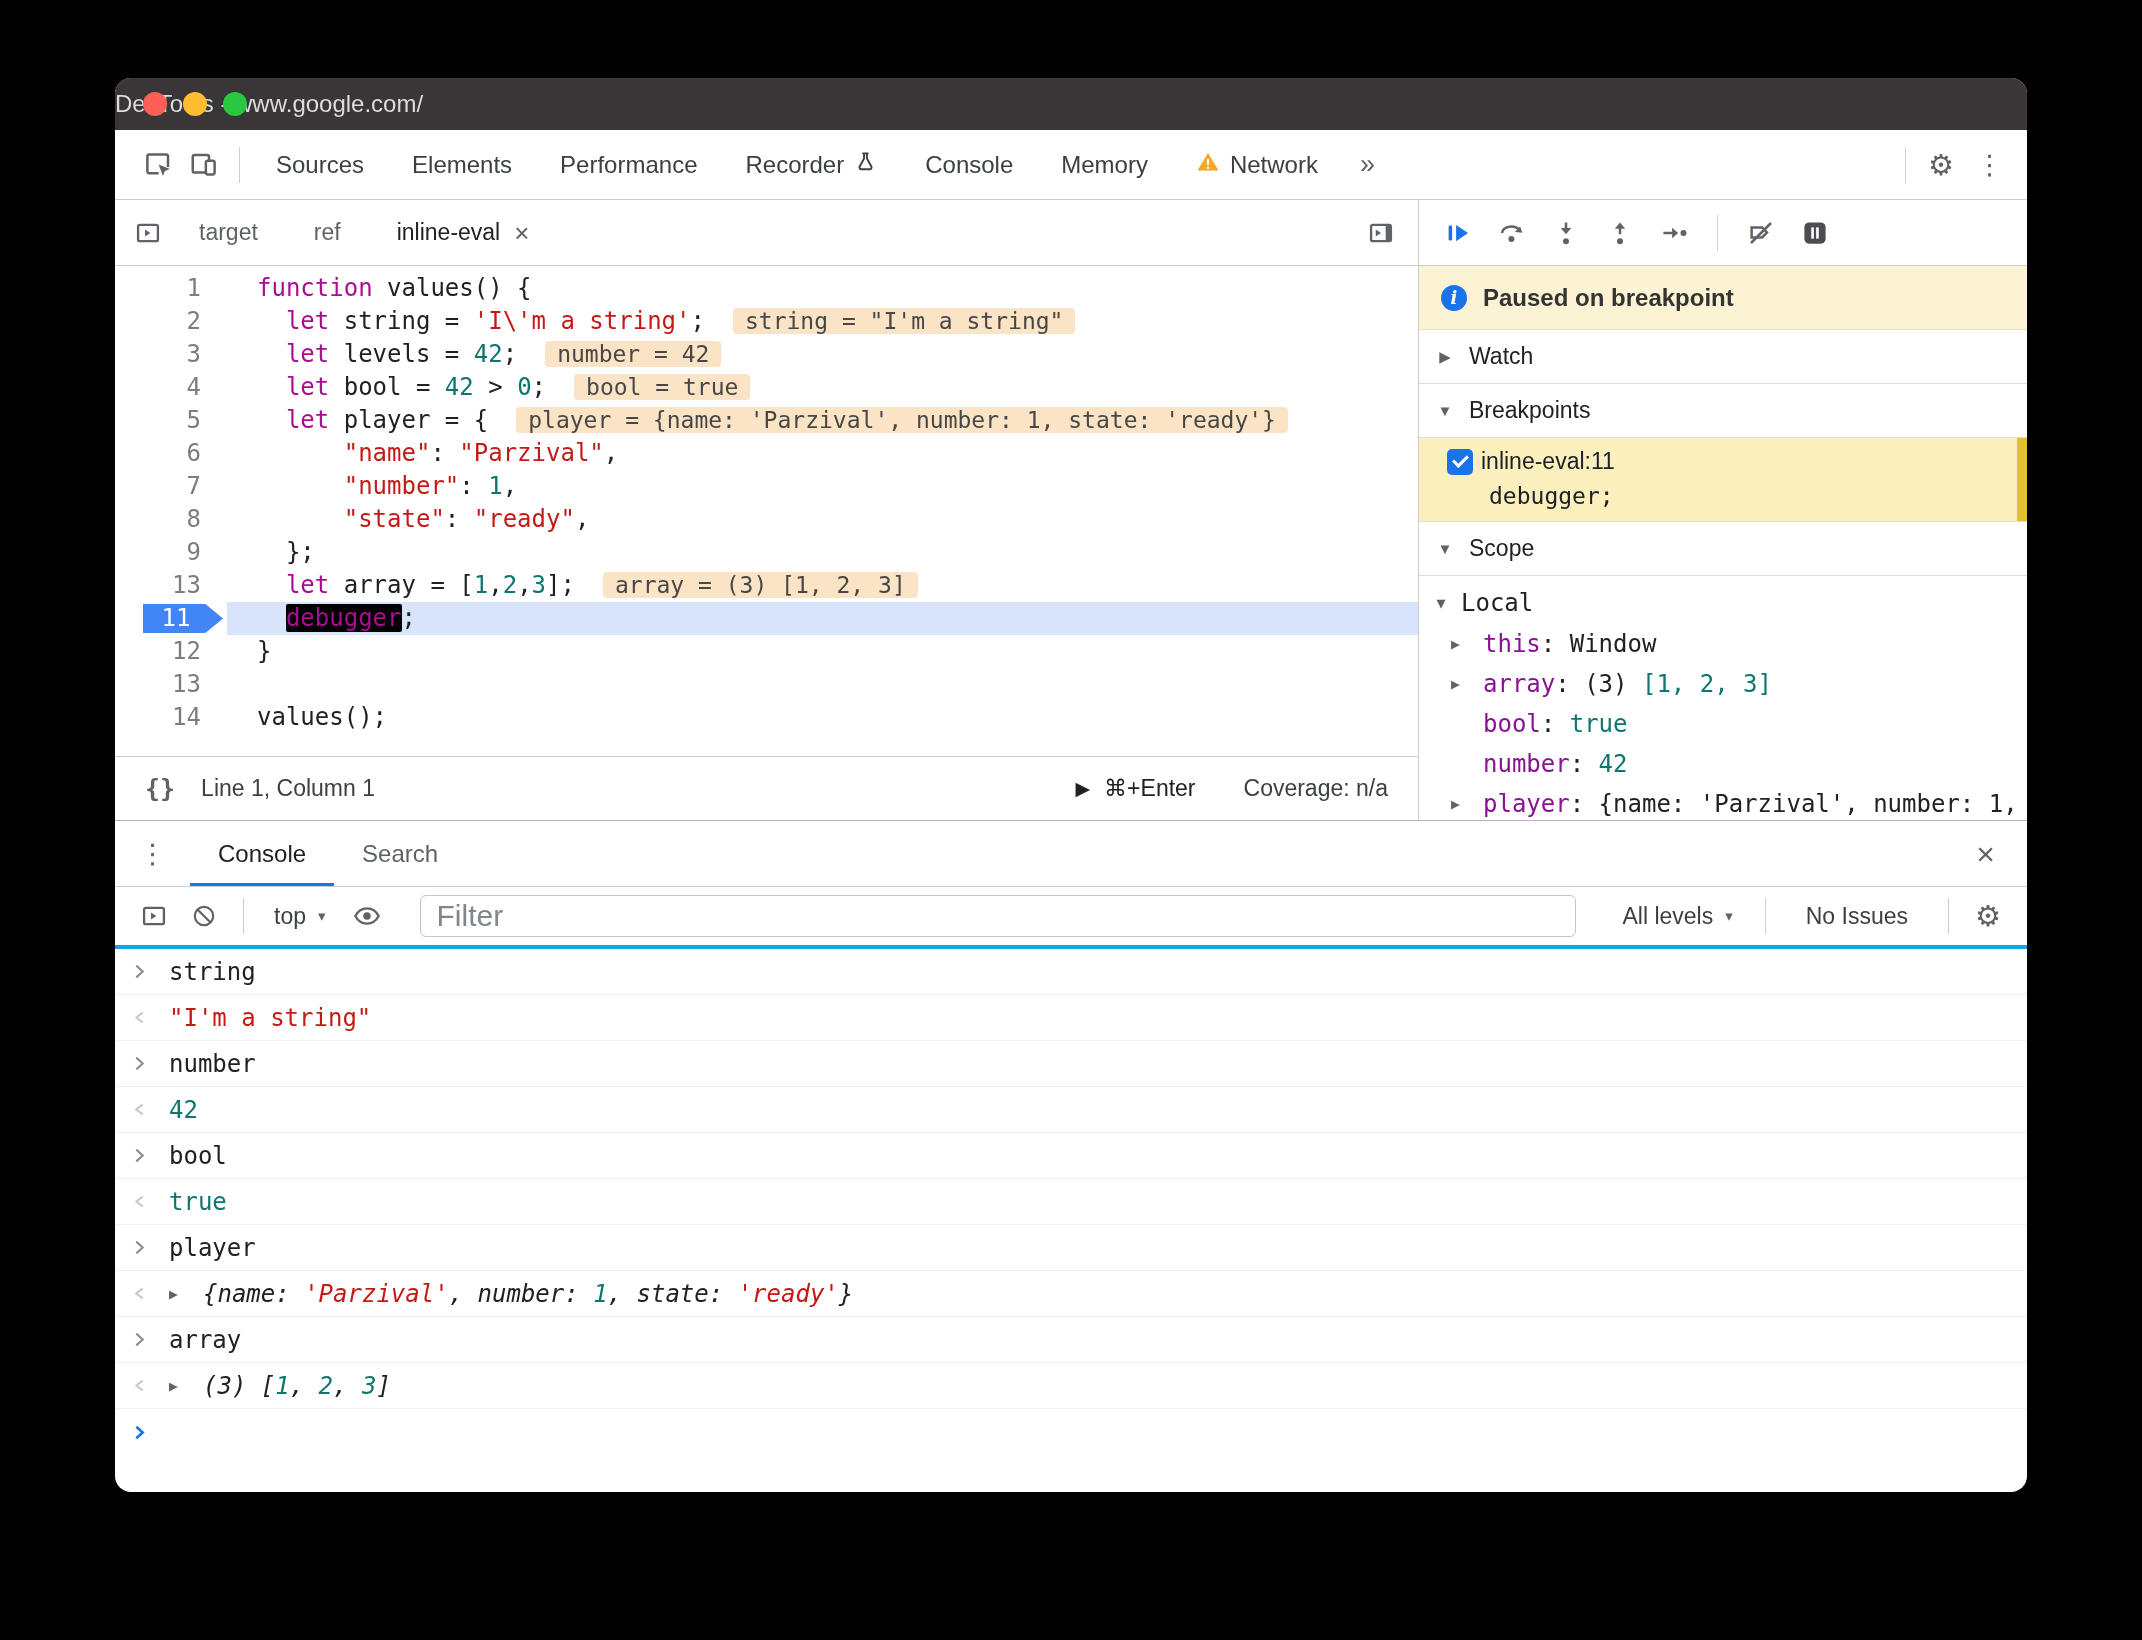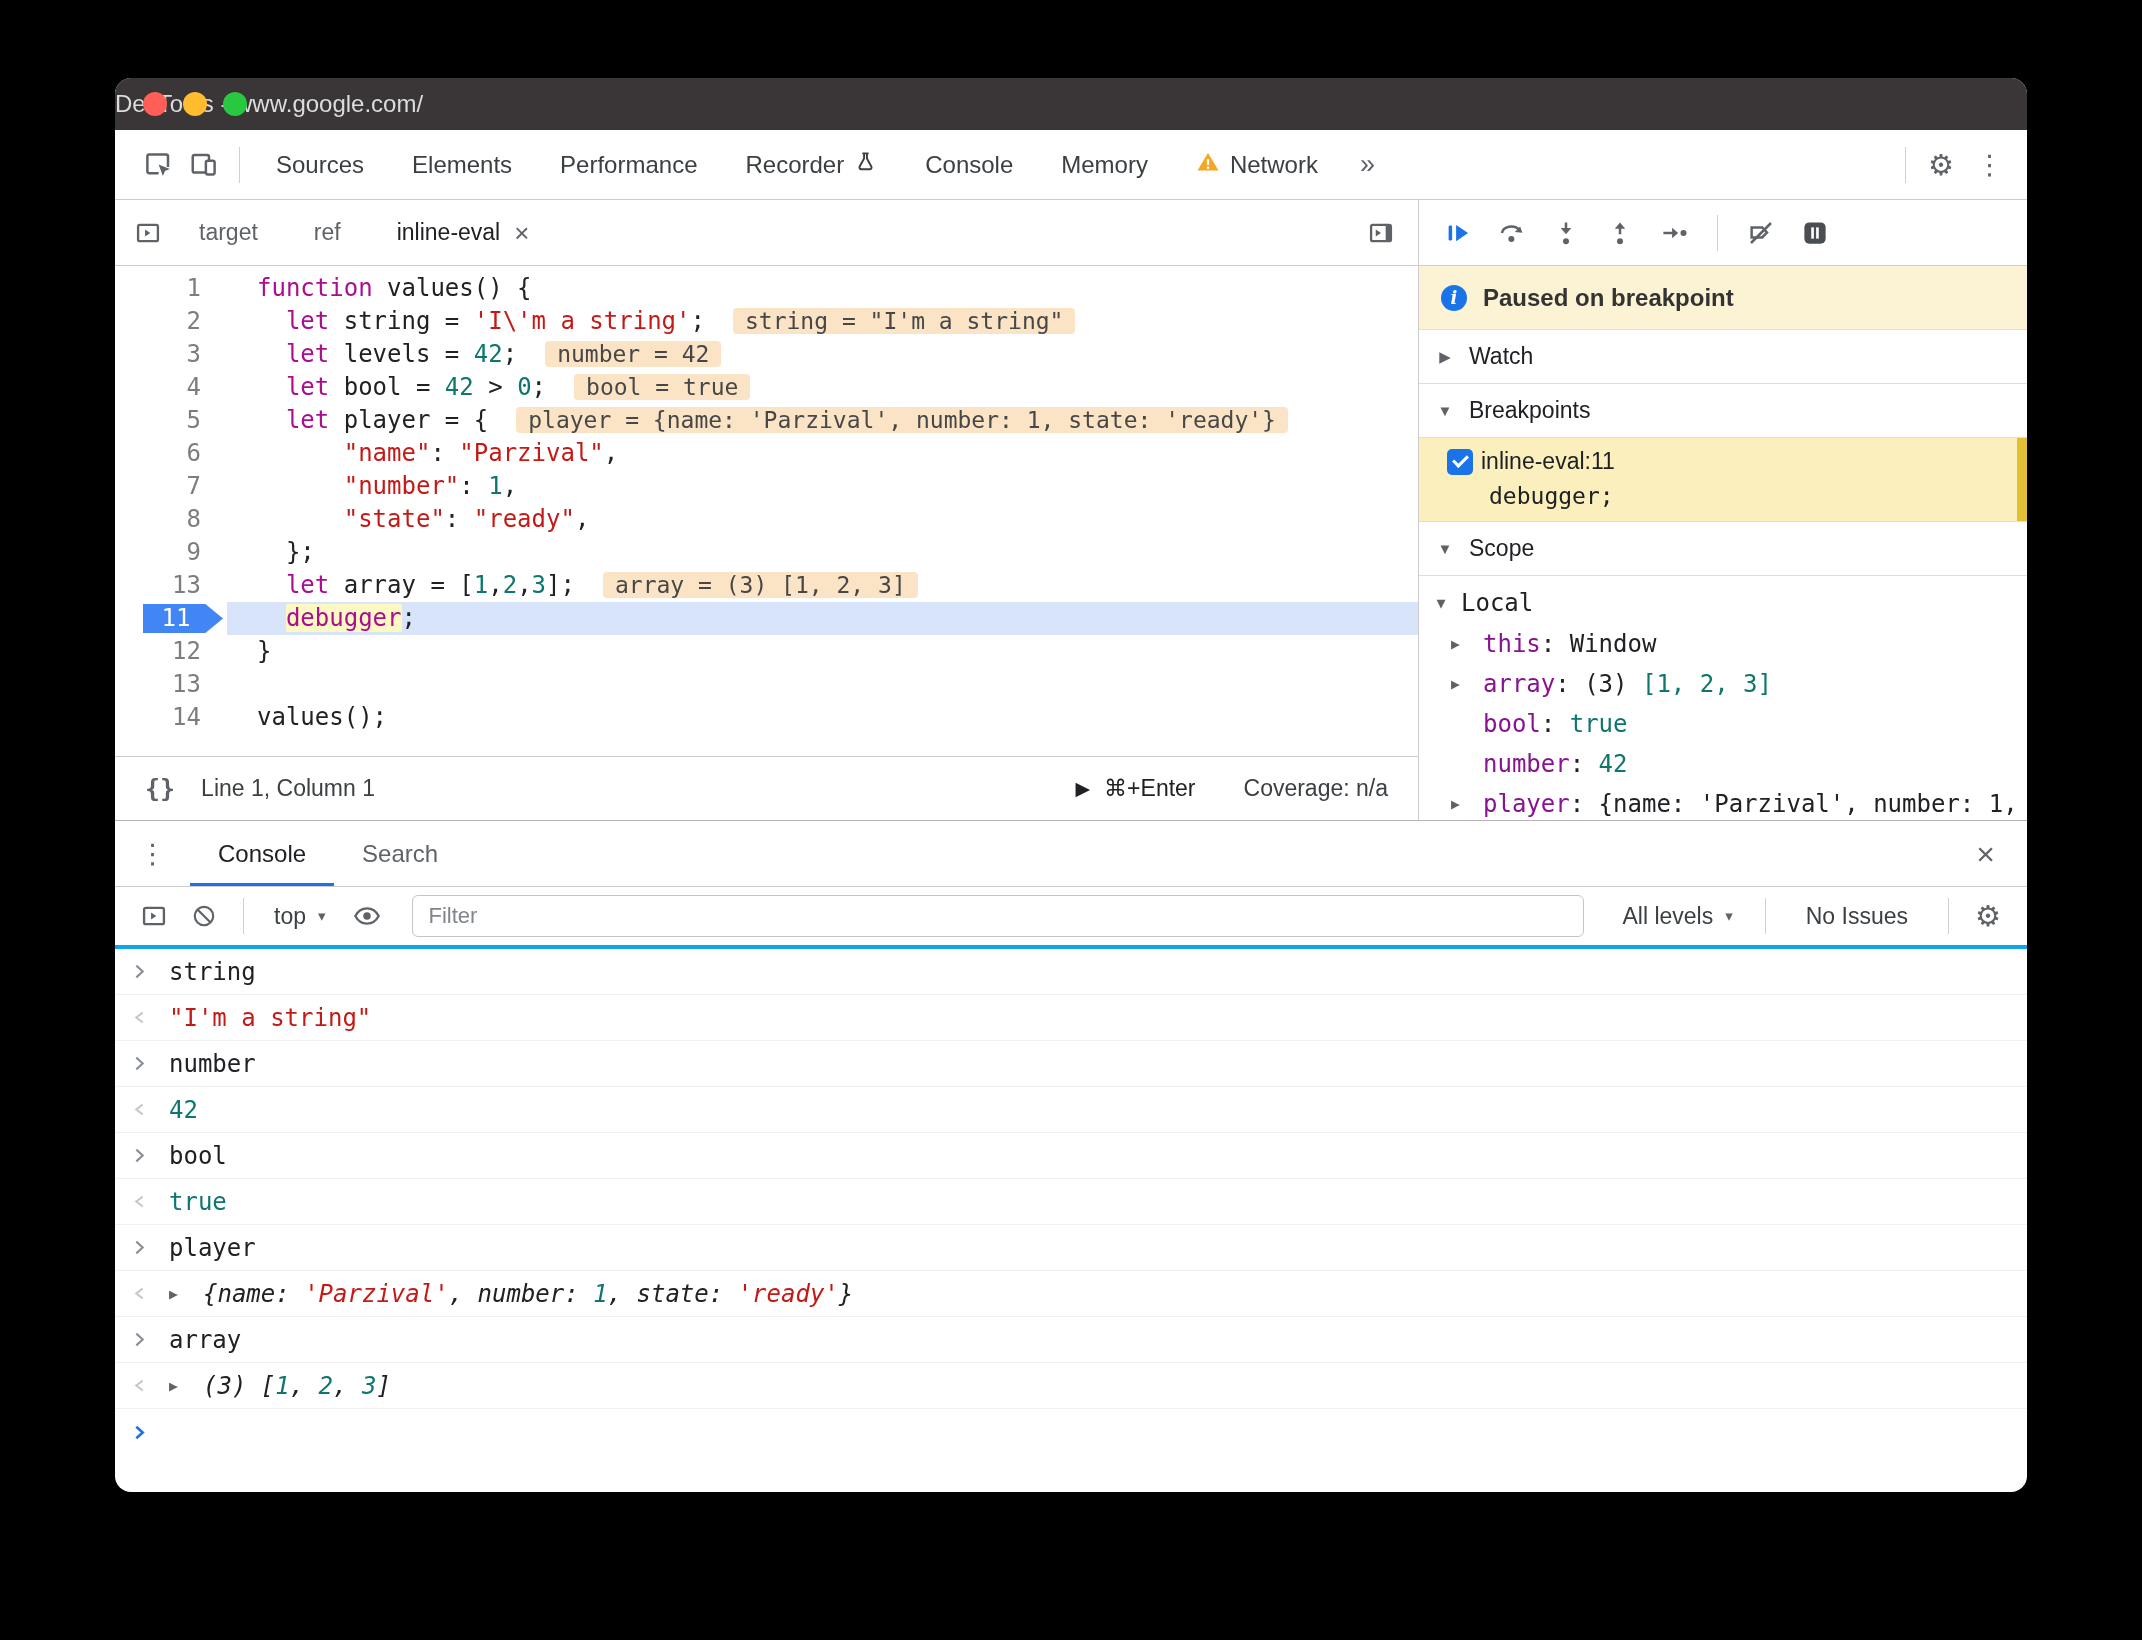--- a/index.html
+++ b/index.html
@@ -33,21 +33,21 @@
 .ftab-close{color:#5f6368;font-size:26px;line-height:1}
 .edge-btn{margin-left:auto;margin-right:14px}
 
 .editor{flex:1;overflow:hidden;padding-top:6px;font-family:"DejaVu Sans Mono",monospace;font-size:24px}
 .code-row{display:flex;height:33px;line-height:33px}
 .gutter{width:112px;flex:none;text-align:right;padding-right:26px;color:#7d7d7d;position:relative}
 .code-cell{flex:1;white-space:pre;padding-left:30px}
 .code-row.paused .code-cell{background:#d7e4fa}
 .exec-tag{position:absolute;left:28px;right:4px;top:2px;bottom:2px;background:#4285f4;color:#fff;clip-path:polygon(0 0,78% 0,100% 50%,78% 100%,0 100%);text-align:center;padding-right:14px;line-height:29px}
 .tok.kw{color:#aa0d91}.tok.str{color:#c41a16}.tok.num{color:#0f766e}.tok.pl{color:#202124}
-.tok.hl{background:#fef9c3;border-radius:2px}
+.tok.hl{background:#000000;border-radius:2px}
 .hint{background:#fbe3c5;color:#474747;border-radius:4px;padding:0 12px;margin-left:28px;font-size:23px}
 
 .status-bar{height:64px;border-top:1px solid #ccc;display:flex;align-items:center;flex:none;font-size:23px;color:#3c4043;padding:0 30px;gap:26px}
 .braces{font-family:"DejaVu Sans Mono",monospace;color:#5f6368;font-size:25px;font-weight:700}
 .status-right{margin-left:auto;display:flex;align-items:center;gap:48px}
 .run-hint{display:flex;align-items:center;gap:14px;color:#202124}
 .play-glyph{font-size:19px;color:#202124}
 
 .right-pane{flex:1;display:flex;flex-direction:column;overflow:hidden}
 .debug-toolbar{height:66px;flex:none;border-bottom:1px solid #ccc;display:flex;align-items:center;gap:8px;padding-left:16px}
@@ -72,21 +72,21 @@
 .drawer{flex:1;border-top:1px solid #b5b5b5;display:flex;flex-direction:column;overflow:hidden}
 .drawer-tabs{height:66px;flex:none;border-bottom:1px solid #ccc;display:flex;align-items:center}
 .drawer-kebab{padding:0 24px;font-size:27px;color:#5f6368}
 .dtab{height:100%;display:flex;align-items:center;padding:0 28px;font-size:24px;color:#5f6368;position:relative}
 .dtab.active{color:#202124}
 .dtab.active::after{content:"";position:absolute;left:0;right:0;bottom:0;height:3px;background:#1a73e8}
 .drawer-close{margin-left:auto;padding-right:32px;font-size:32px;color:#5f6368;line-height:1}
 .console-toolbar{height:62px;flex:none;border-bottom:4px solid #0ea5e9;display:flex;align-items:center;padding:0 16px;gap:4px}
 .ctx-select{display:flex;align-items:center;gap:12px;font-size:23px;color:#3c4043;padding:0 14px}
 .caret{font-size:15px;color:#5f6368}
-.filter-input{flex:1;height:42px;border:1px solid #c5c5c5;border-radius:6px;margin:0 18px;font-size:22px;padding:0 16px;color:#202124;font-family:"Liberation Sans",sans-serif;outline:none;background:#fff}
+.filter-input{flex:1;height:42px;border:1px solid #c5c5c5;border-radius:6px;margin:0 26px;font-size:30px;padding:0 16px;color:#202124;font-family:"Liberation Sans",sans-serif;outline:none;background:#fff}
 .filter-input::placeholder{color:#80868b}
 .levels{display:flex;align-items:center;gap:12px;font-size:23px;color:#3c4043;padding:0 16px}
 .no-issues{font-size:23px;color:#3c4043;padding:0 24px}
 .log{flex:1;overflow:hidden}
 .entry{display:flex;align-items:center;min-height:46px;border-bottom:1px solid #f0f0f0;font-family:"DejaVu Sans Mono",monospace;font-size:24px;padding-left:16px}
 .marker{width:38px;flex:none;display:flex;align-items:center}
 .expander{width:34px;flex:none;color:#5f6368;font-size:15px}
 .etext{white-space:pre}
 .entry.italic .etext .tok{font-style:italic}
 .entry.prompt{border-bottom:none}

